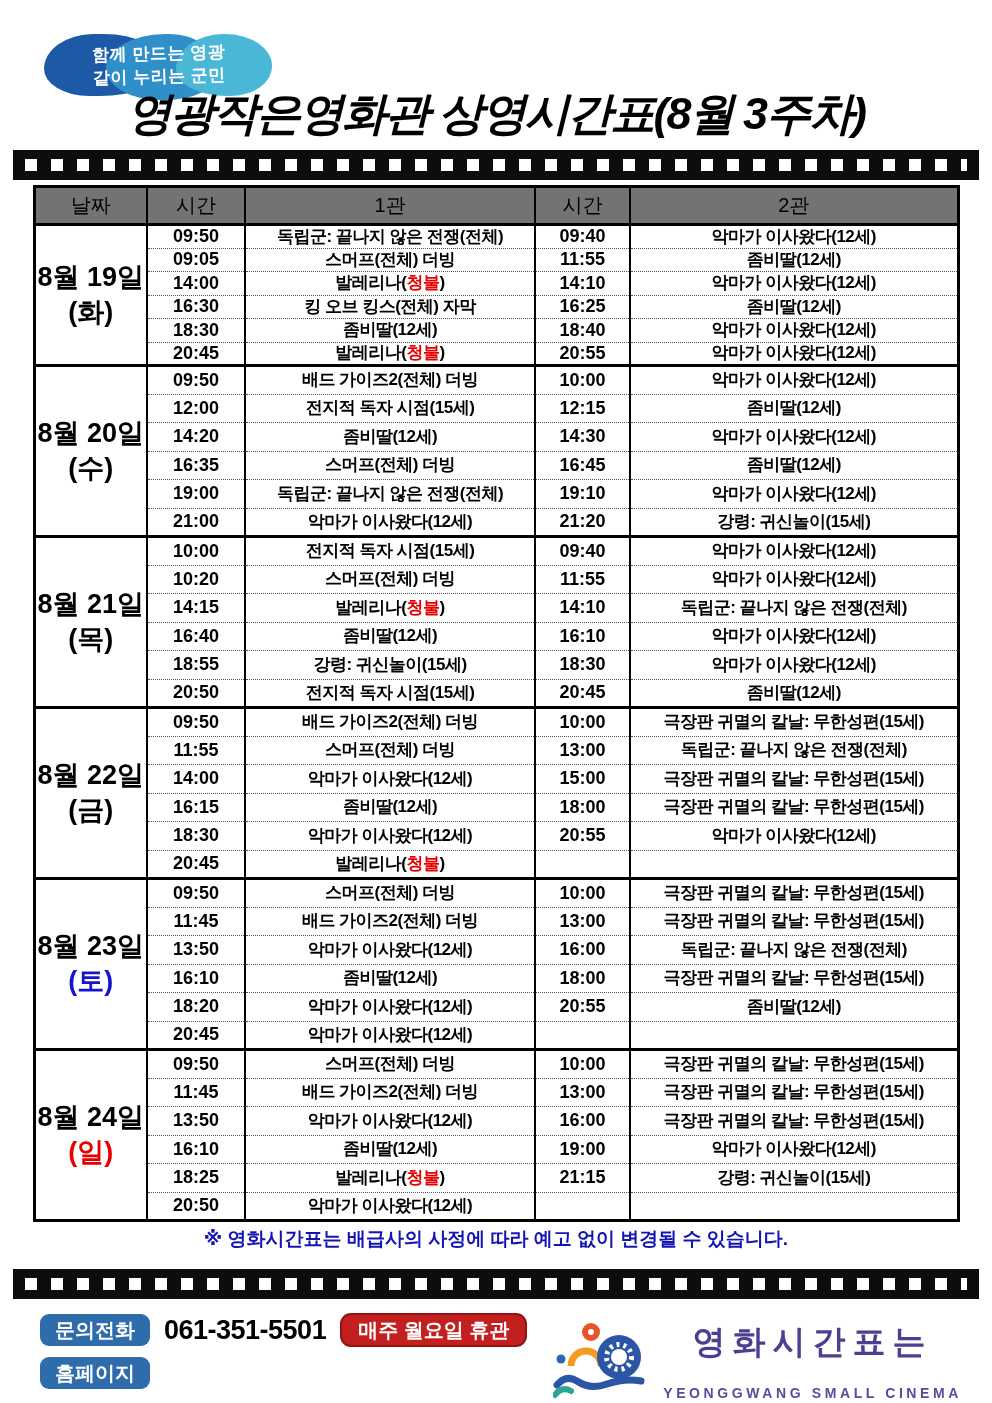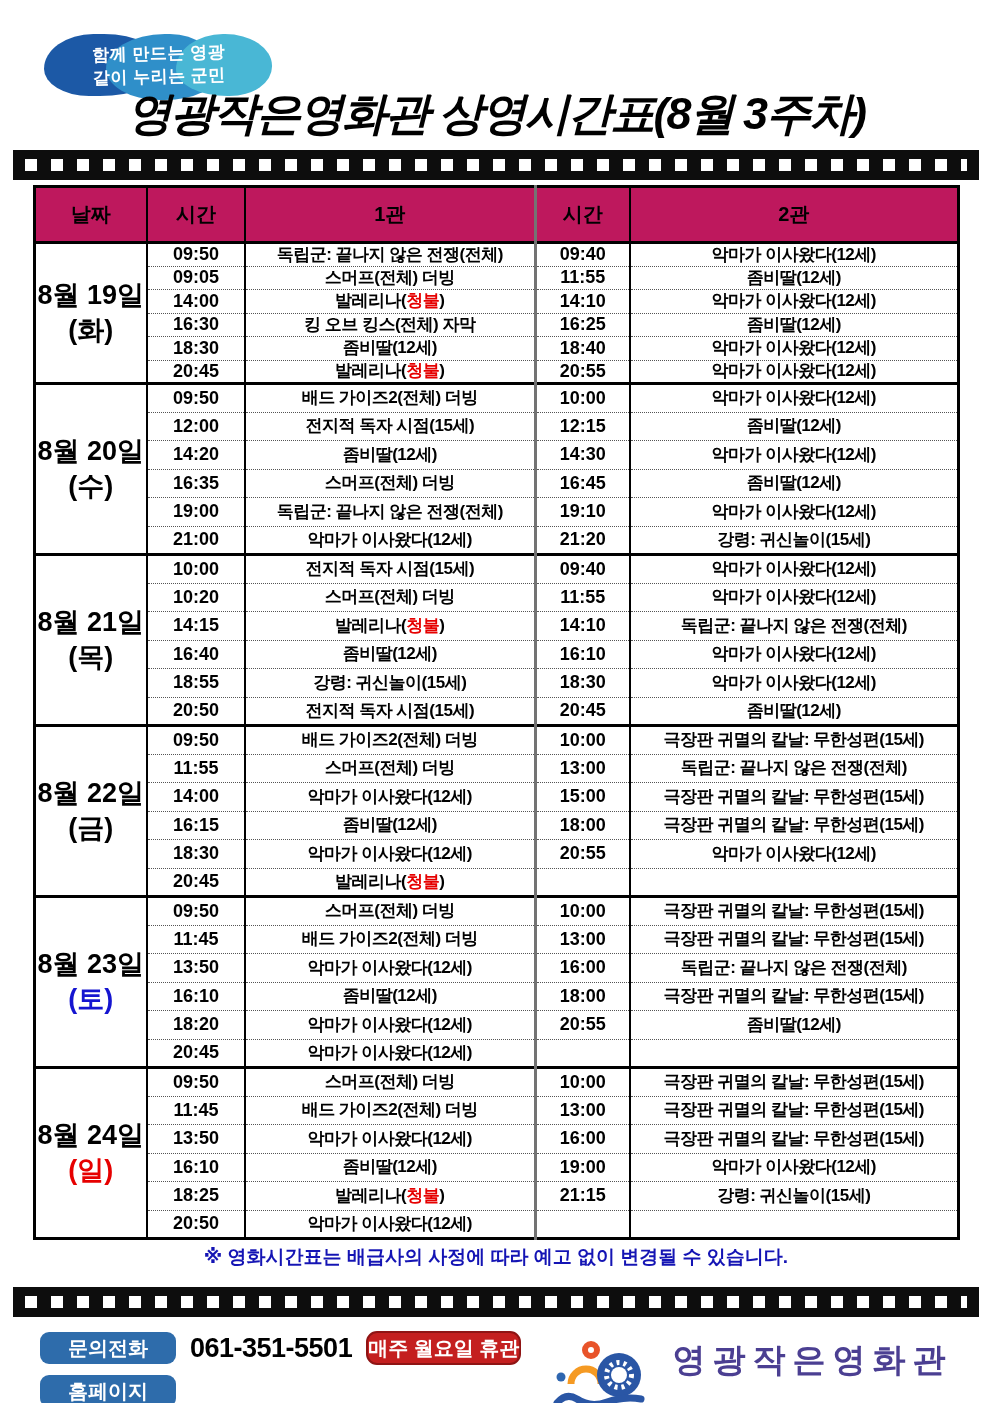--- a/index.html
+++ b/index.html
@@ -40,25 +40,25 @@
   table.schedule {
     width: 924px; margin: 5px auto 0; border-collapse: collapse;
     table-layout: fixed; border: 3px solid #000;
   }
   .schedule col.c-date { width: 113px; }
   .schedule col.c-time1 { width: 98px; }
   .schedule col.c-scr1 { width: 290px; }
   .schedule col.c-time2 { width: 95px; }
   .schedule col.c-scr2 { width: 328px; }
   .schedule th {
-    background: #be185d; font-size: 20px; font-weight: bold;
-    padding: 13px 0; border: 2px solid #000;
+    background: #737373; font-size: 20px; font-weight: normal;
+    padding: 4px 0; border: 2px solid #000;
   }
   .schedule thead { border-bottom: 3px solid #000; }
-  .schedule th.divider, .schedule td.scr1 { border-right: 3px solid #737373; }
+  .schedule th.divider, .schedule td.scr1 { border-right: 1px solid #737373; }
   .schedule td {
     text-align: center; font-weight: bold; padding: 0 2px;
     border-left: 2px solid #000; border-right: 2px solid #000;
     line-height: 1.05; overflow: hidden; white-space: nowrap;
   }
   tbody.day { border-top: 3px solid #000; border-bottom: 3px solid #000; }
   tbody.day td { height: 28.5px; }
   tbody.day.compact td { height: 23.5px; }
   tbody.day tr + tr td { border-top: 1.5px dotted #555; }
   td.time-cell { font-size: 18px; }
@@ -70,25 +70,25 @@
     text-align: center; color: #1414b4; font-weight: bold;
     font-size: 19px; margin: 4px 0 17px;
   }
 
   
   .footer { display: flex; justify-content: space-between; align-items: flex-start; margin: 14px 30px 0 40px; }
   .contact-col { display: flex; flex-direction: column; gap: 10px; }
   .contact-row { display: flex; align-items: center; gap: 14px; }
   .badge {
     background: #2e6cab; color: #fff; font-weight: bold; font-size: 20px;
-    padding: 6px 28px; border-radius: 9px; line-height: 1;
+    padding: 6px 15px; border-radius: 9px; line-height: 1;
   }
   .badge.red {
     background: #c41f1f; border: 2px solid #8f1414; border-radius: 11px;
-    padding: 5px 0; font-size: 20px;
+    padding: 5px 16px; font-size: 20px;
   }
   .contact-text { font-size: 27px; font-weight: bold; letter-spacing: -0.5px; }
   .cinema-logo { display: flex; align-items: center; gap: 10px; margin-top: 6px; }
   .cinema-text { display: flex; flex-direction: column; align-items: center; }
   .cinema-kr { color: #4b3f92; font-size: 33px; font-weight: bold; letter-spacing: 7px; white-space: nowrap; }
   .cinema-en { color: #5a4b9c; font-size: 14px; font-weight: bold; letter-spacing: 3.6px; margin-top: 20px; white-space: nowrap; }
 </style>
 </head>
 <body>
 
@@ -398,17 +398,17 @@
       <circle cx="8" cy="40" r="4.5" fill="#2e66b0"></circle>
       <path d="M 18 47 A 15 15 0 0 1 48 47" stroke="#f59a23" stroke-width="7" fill="none"></path>
       <circle cx="38" cy="13" r="6" fill="none" stroke="#e8542a" stroke-width="6"></circle>
       <circle cx="66" cy="38" r="22" fill="#2a56a5"></circle>
       <circle cx="66" cy="38" r="8" fill="#ffffff"></circle>
       <circle cx="66" cy="38" r="12.5" fill="none" stroke="#ffffff" stroke-width="5" stroke-dasharray="3 4"></circle>
       <path d="M 4 66 q 9 -11 20 -4 q 13 9 30 3 q 18 -6 34 -3" stroke="#2a56a5" stroke-width="7" fill="none" stroke-linecap="round"></path>
       <path d="M 2 76 q 7 -9 16 -4" stroke="#2aa596" stroke-width="6" fill="none" stroke-linecap="round"></path>
     </svg>
     <div class="cinema-text">
-      <span class="cinema-kr">영광작은영화관</span>
+      <span class="cinema-kr">영화시간표는</span>
       <span class="cinema-en">YEONGGWANG SMALL CINEMA</span>
     </div>
   </div>
 </div>
 
 </body></html>

